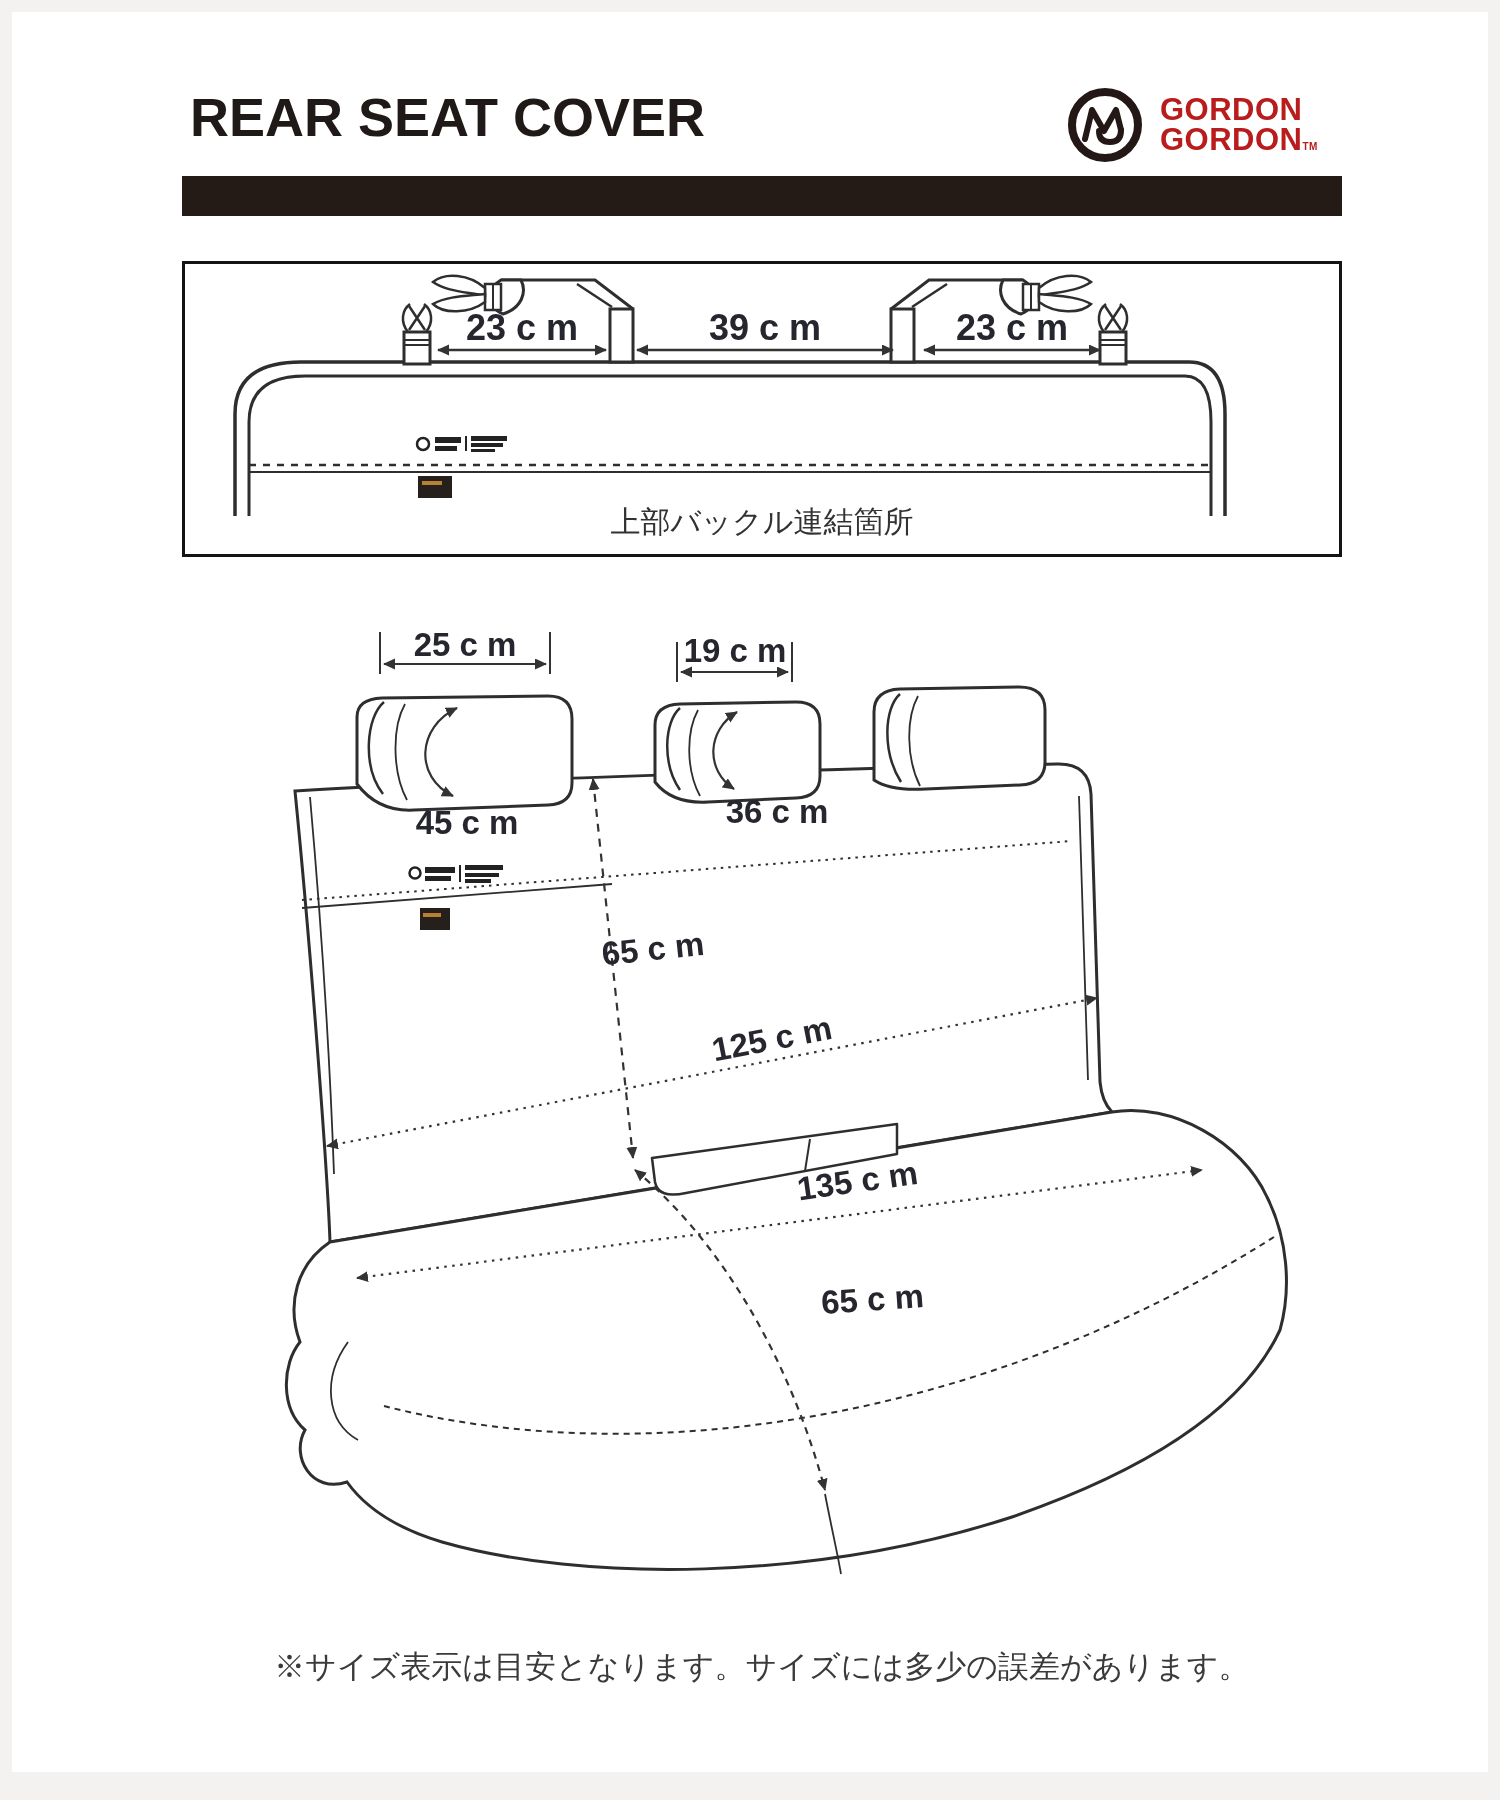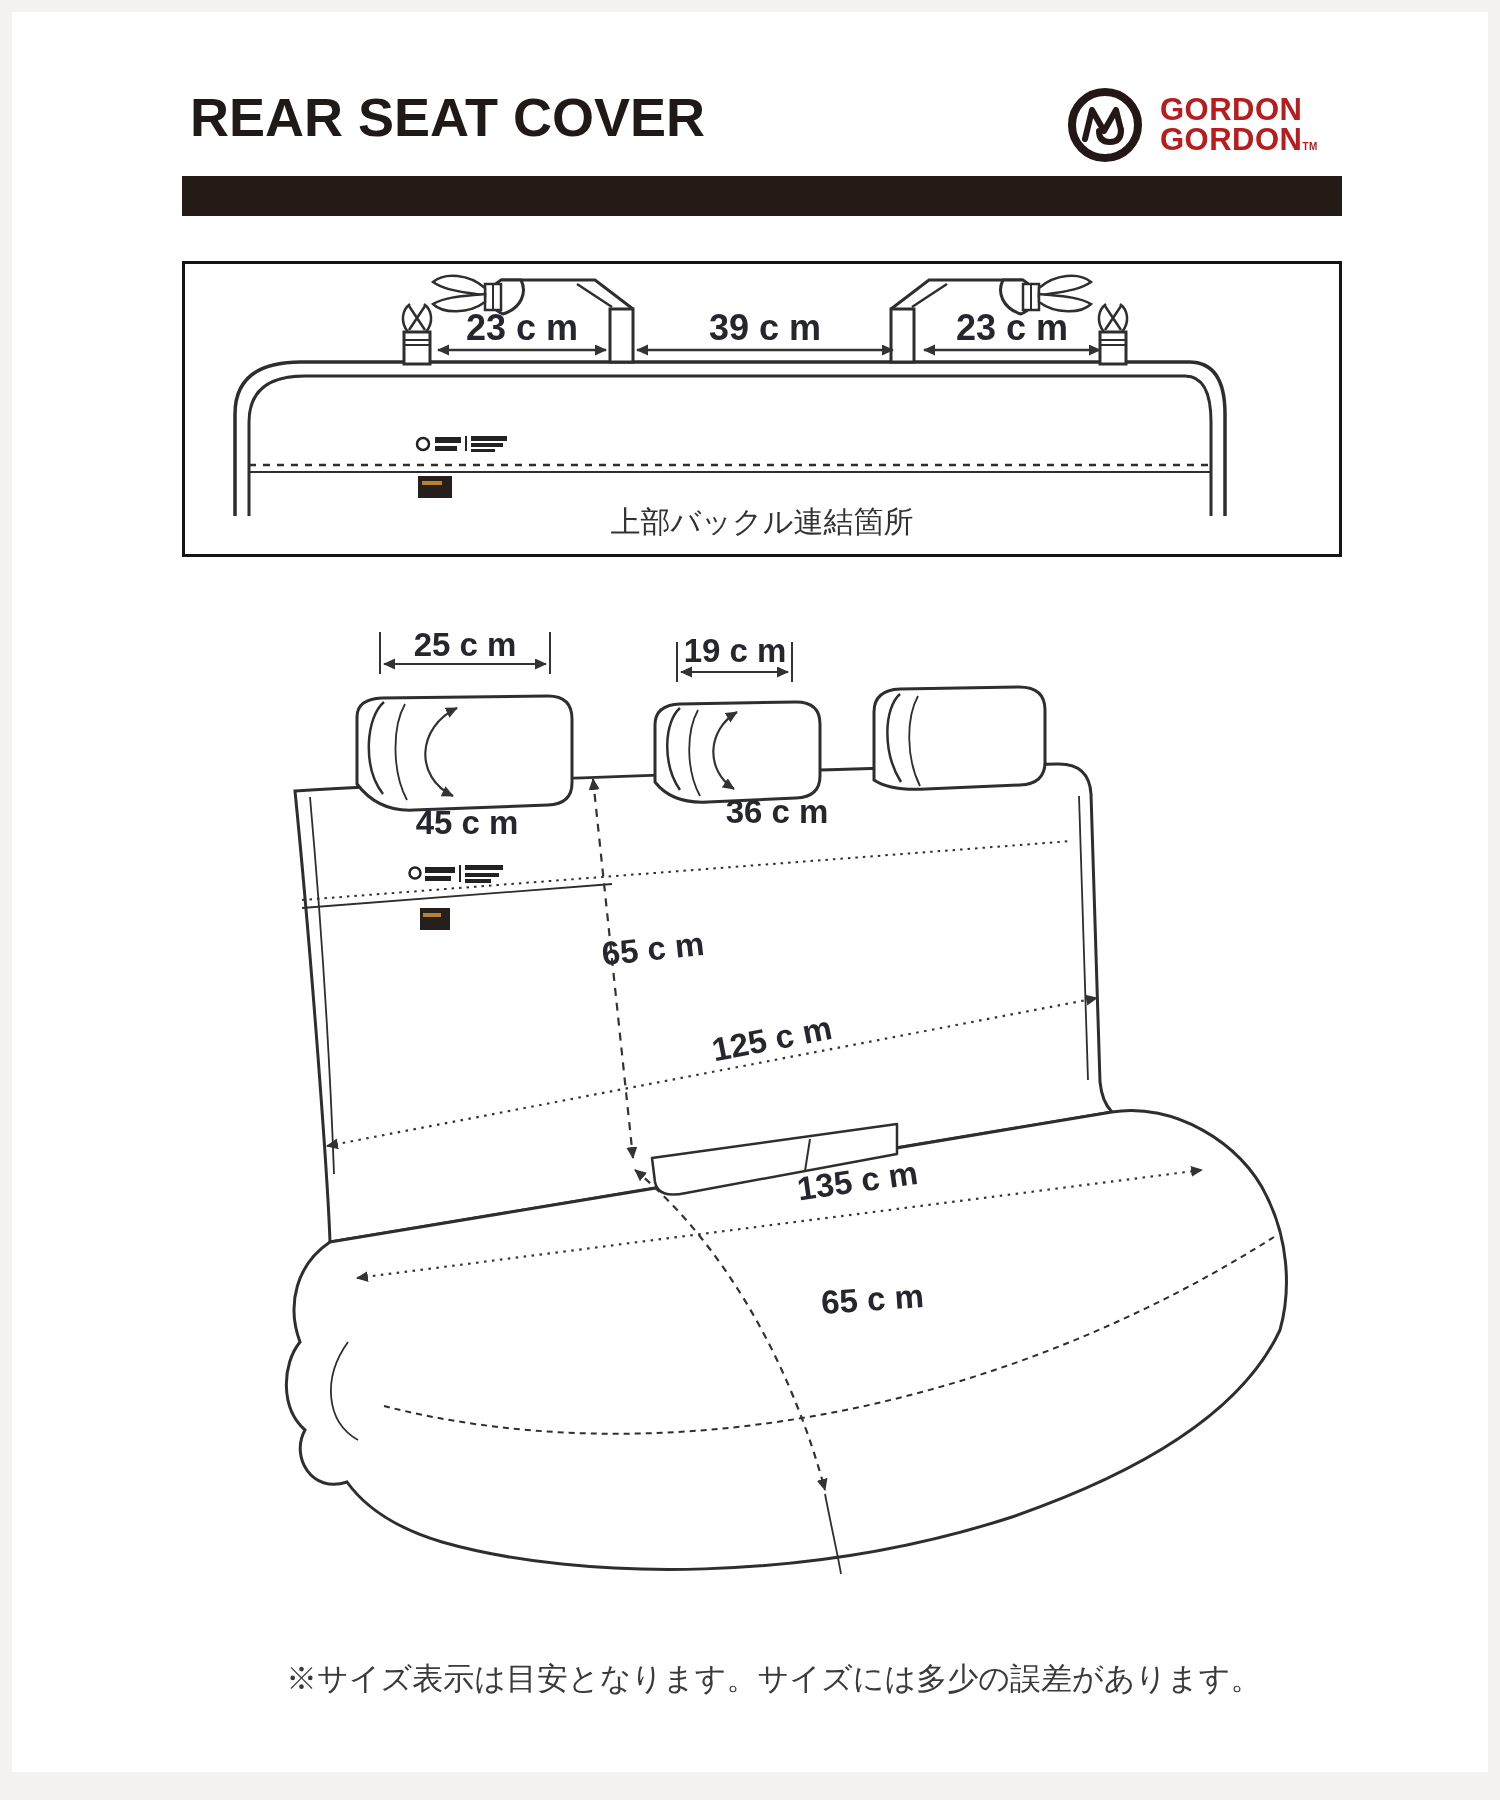--- a/index.html
+++ b/index.html
@@ -22,21 +22,21 @@
   .logo-text{color:#b91c1c;font-weight:bold;font-size:31px;line-height:0.98;letter-spacing:0.5px;}
   .logo-tm{font-size:10px;vertical-align:baseline;}
   .bar{position:absolute;left:170px;top:164px;width:1160px;height:40px;background:#241b17;}
   .topbox{
     position:absolute;left:170px;top:230px;width:1160px;height:296px;
     border:3px solid #161412;box-sizing:border-box;background:#fff;margin-top:19px;
   }
   .topbox svg{display:block;width:100%;height:100%;}
   .mainsvg{position:absolute;left:150px;top:530px;}
   .notes{position:absolute;left:262px;top:1628px;color:#3a3a3a;font-size:31px;line-height:54px;}
-  .notes p{margin:12px;}
+  .notes p{margin:0;}
   svg text{font-family:"Liberation Sans", sans-serif;}
   .dimlab{font-size:33px;font-weight:600;fill:#26262e;}
   .dimlab-top{font-size:36px;font-weight:600;fill:#26262e;}
   .caption{font-size:30px;fill:#323232;}
 </style>
 </head>
 <body>
 
 <div class="page">
 

